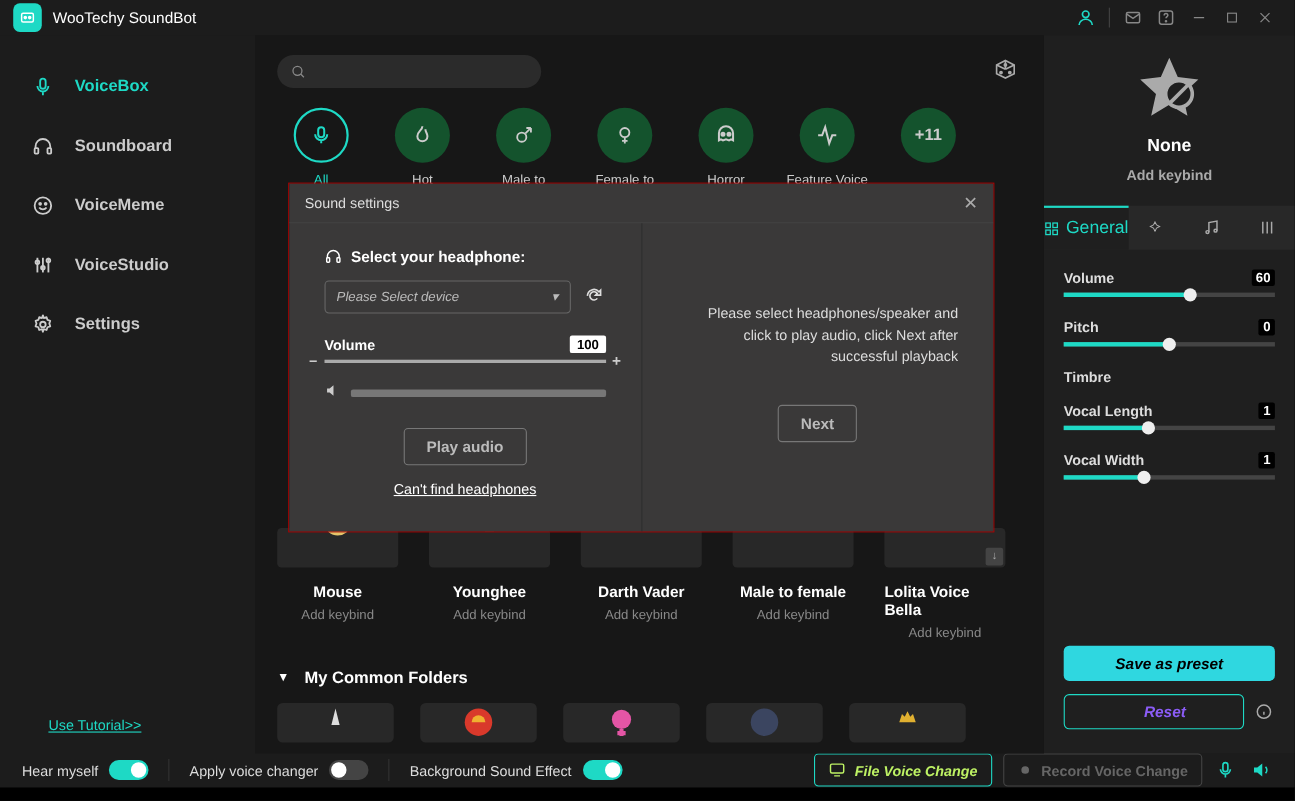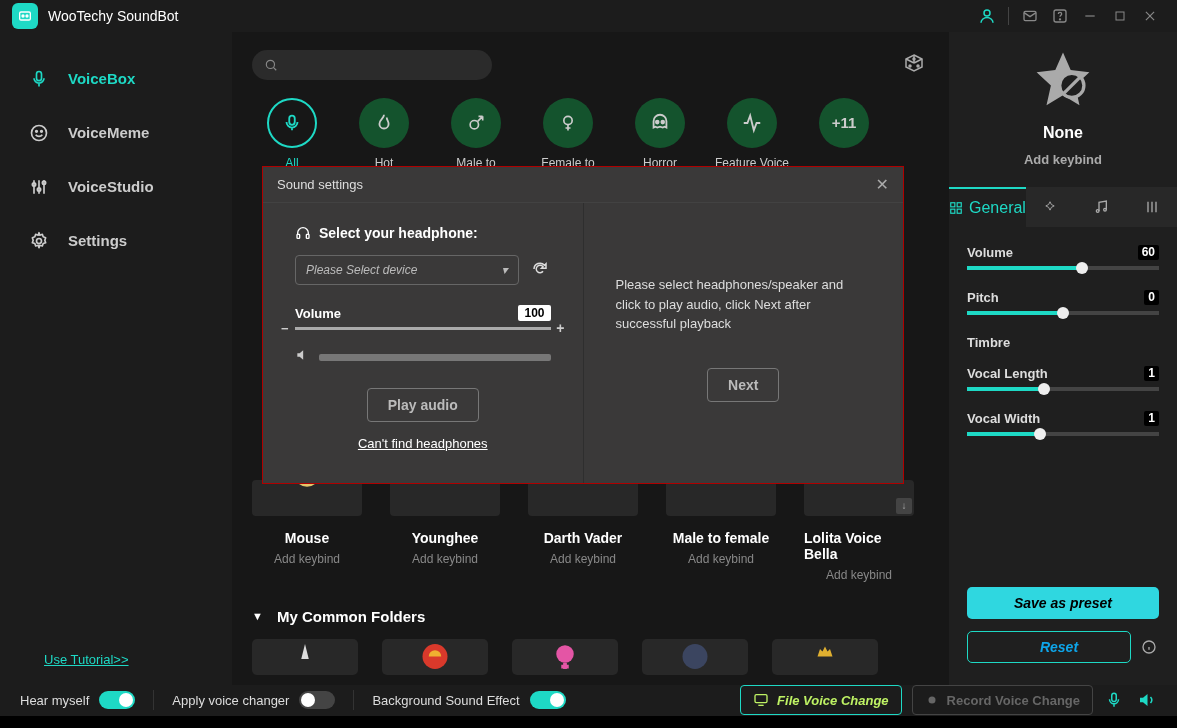--- a/index.html
+++ b/index.html
@@ -55,21 +55,21 @@
   .rtab.active{background:#1f1f1f;color:#1ed9c5;border-top:2px solid #1ed9c5;}
   .ctrl{padding:18px 18px 0 18px;}
   .ctrl-row{display:flex;justify-content:space-between;color:#ddd;font-size:13px;font-weight:600;margin-bottom:6px;}
   .ctrl-val{background:#000;color:#fff;font-weight:700;font-size:12px;padding:0 4px;border-radius:2px;}
   .slider{height:4px;background:#444;position:relative;margin-bottom:20px;}
   .slider-fill{position:absolute;height:4px;background:#1ed9c5;left:0;}
   .slider-thumb{position:absolute;top:-4px;width:12px;height:12px;border-radius:50%;background:#eee;transform:translateX(-50%);}
   .rbtns{margin-top:auto;padding:0 18px 22px 18px;display:flex;flex-direction:column;gap:12px;}
   .btn{height:32px;border-radius:5px;display:flex;align-items:center;justify-content:center;font-size:14px;font-weight:600;cursor:pointer;font-style:italic;}
   .btn-cyan{background:#2fd7e0;color:#000;}
-  .btn-outline{border:1px solid #1ed9c5;color:#0ea5e9;background:transparent;padding-left:20px;}
+  .btn-outline{border:1px solid #1ed9c5;color:#8b5cf6;background:transparent;padding-left:20px;}
   .info-i{color:#aaa;display:flex;align-items:center;justify-content:center;width:20px;}
   .rbtn-row{display:flex;gap:8px;align-items:center;}
   
   .bottom{height:40px;background:#1c1c1c;display:flex;align-items:center;padding:0 20px;color:#ddd;font-size:13px;}
   .bsep{width:1px;height:20px;background:#333;margin:0 18px;}
   .toggle{width:36px;height:18px;border-radius:10px;background:#444;position:relative;margin-left:10px;}
   .toggle.on{background:#1ed9c5;}
   .toggle .dot{position:absolute;top:2px;width:14px;height:14px;border-radius:50%;background:#fff;}
   .toggle.on .dot{right:2px;}
   .toggle.off .dot{left:2px;}
@@ -95,21 +95,21 @@
   .mvol-label{color:#fff;font-size:13px;font-weight:600;}
   .mvol-val{background:#fff;color:#000;font-size:12px;font-weight:700;padding:1px 6px;border-radius:2px;}
   .mslider{height:3px;background:#aaa;margin-top:6px;position:relative;}
   .mslider .minus{position:absolute;left:-14px;top:-6px;color:#ccc;font-size:13px;font-weight:700;}
   .mslider .plus{position:absolute;right:-14px;top:-7px;color:#ccc;font-size:14px;font-weight:700;}
   .maudio{margin-top:18px;display:flex;align-items:center;gap:10px;}
   .maudio-bar{flex:1;height:7px;background:#777;border-radius:2px;}
   .mbtn{height:34px;padding:0 20px;border:1px solid #777;border-radius:4px;color:#bbb;font-size:14px;font-weight:600;display:inline-flex;align-items:center;justify-content:center;cursor:pointer;}
   .mbtn-wrap{text-align:center;margin-top:22px;}
   .mlink{color:#fff;font-size:13px;text-decoration:underline;text-align:center;display:block;margin-top:14px;font-weight:500;}
-  .minstr{color:#ddd;font-size:13px;text-align:left;line-height:1.5;margin-top:50px;font-weight:500;}
+  .minstr{color:#ddd;font-size:13px;text-align:right;line-height:1.5;margin-top:50px;font-weight:500;}
   .mnext-wrap{text-align:center;margin-top:34px;}
   
   .av{width:42px;height:28px;margin-top:-10px;}
   .dl-badge{position:absolute;right:2px;bottom:2px;width:16px;height:16px;background:#444;border-radius:2px;color:#aaa;font-size:10px;display:flex;align-items:center;justify-content:center;}
 </style>
 </head>
 <body>
 
 <div class="app">
 
@@ -165,20 +165,30 @@
 
     <div class="sidebar">
       <div class="side-item active">
         <span class="side-icon">
             <svg width="20" height="20" viewBox="0 0 24 24" fill="none" stroke="currentColor" stroke-width="2">
               <rect x="9" y="3" width="6" height="11" rx="3"></rect>
               <path d="M6 11a6 6 0 0012 0M12 17v4"></path>
             </svg>
           </span>
         <span>VoiceBox</span>
+      </div>
+      <div class="side-item">
+        <span class="side-icon">
+            <svg width="20" height="20" viewBox="0 0 24 24" fill="none" stroke="currentColor" stroke-width="2">
+              <path d="M4 14v-2a8 8 0 0116 0v2"></path>
+              <rect x="3" y="14" width="4" height="6" rx="1"></rect>
+              <rect x="17" y="14" width="4" height="6" rx="1"></rect>
+            </svg>
+          </span>
+        <span>Soundboard</span>
       </div>
       <div class="side-item">
         <span class="side-icon">
             <svg width="20" height="20" viewBox="0 0 24 24" fill="none" stroke="currentColor" stroke-width="2">
               <circle cx="12" cy="12" r="9"></circle>
               <path d="M8 14s1.5 2 4 2 4-2 4-2"></path>
               <circle cx="9" cy="10" r="1" fill="currentColor"></circle>
               <circle cx="15" cy="10" r="1" fill="currentColor"></circle>
             </svg>
           </span>

